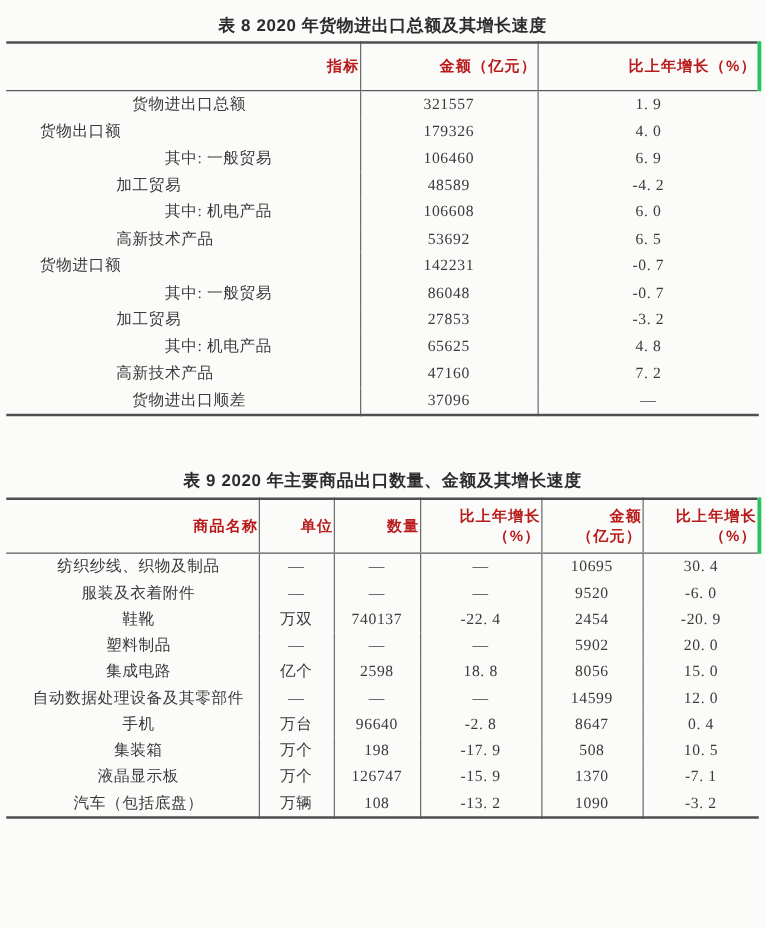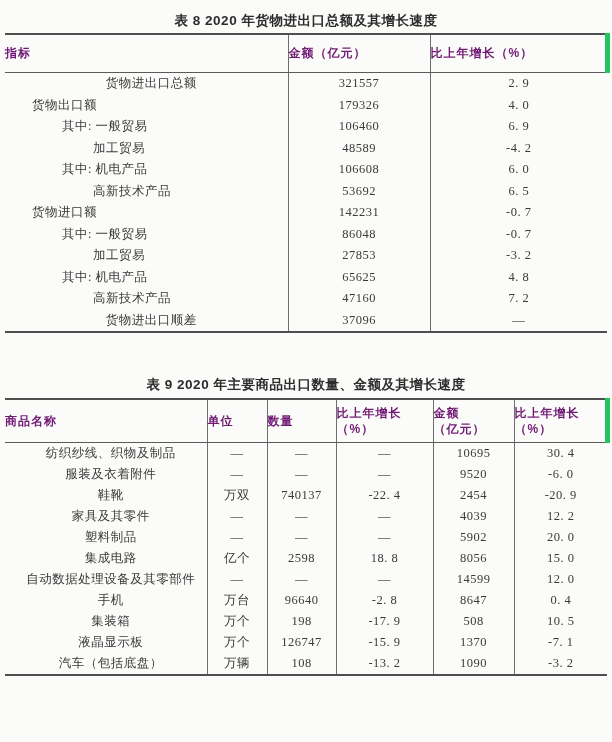--- a/index.html
+++ b/index.html
@@ -22,44 +22,44 @@
   .t9-title { margin-top:42px; margin-bottom:4px; }
 
   table {
     border-collapse:collapse; table-layout:fixed;
     width:602px; margin-left:5px;
     border-top:2px solid #4f4f4f;
     border-bottom:2px solid #4f4f4f;
   }
   thead th {
     font-family:"Liberation Sans","DejaVu Sans",sans-serif;
-    font-weight:bold; font-size:12px; color:#701a75;
+    font-weight:bold; font-size:12px; color:#b91c1c;
     border-bottom:1px solid #5a5a5a;
-    text-align:left; vertical-align:middle;
+    text-align:right; vertical-align:middle;
     padding:0; letter-spacing:1px;
   }
   th + th, td + td { border-left:1px solid #6e6e6e; }
-  thead th:last-child { border-right:5px solid #22c55e; }
+  thead th:last-child { border-right:3px solid #22c55e; }
 
   td {
     font-size:12.5px; color:#3a3a3a;
     padding:0; vertical-align:middle;
     white-space:nowrap; overflow:hidden;
   }
   .t8 thead th { height:37px; }
   .t8 td { height:21.5px; }
   .t9 thead th { height:42px; }
   .t9 td { height:21px; }
   .hl { line-height:16px; }
 
   .lbl { text-align:left; letter-spacing:0.5px; }
   .num { text-align:center; letter-spacing:0.5px; }
   .i0 { padding-left:10px;text-align:center; }
   .i1 { padding-left:27px; }
-  .i2 { padding-left:57px; }
+  .i2 { padding-left:57px;text-align:center; }
   .i3 { padding-left:88px; }
 </style>
 </head>
 <body>
 
 <div class="page">
 
   <div class="tbl-title">表 8  2020 年货物进出口总额及其增长速度</div>
 
   <table class="t8">
@@ -72,21 +72,21 @@
       <tr>
         <th>指标</th>
         <th>金额（亿元）</th>
         <th>比上年增长（%）</th>
       </tr>
     </thead>
     <tbody>
       <tr>
         <td class="lbl i0">货物进出口总额</td>
         <td class="num">321557</td>
-        <td class="num">2. 9</td>
+        <td class="num">1. 9</td>
       </tr>
       <tr>
         <td class="lbl i1">货物出口额</td>
         <td class="num">179326</td>
         <td class="num">4. 0</td>
       </tr>
       <tr>
         <td class="lbl i2">其中: 一般贸易</td>
         <td class="num">106460</td>
         <td class="num">6. 9</td>
@@ -188,28 +188,20 @@
       </tr>
       <tr>
         <td class="lbl i0">鞋靴</td>
         <td class="num">万双</td>
         <td class="num">740137</td>
         <td class="num">-22. 4</td>
         <td class="num">2454</td>
         <td class="num">-20. 9</td>
       </tr>
       <tr>
-        <td class="lbl i0">家具及其零件</td>
-        <td class="num">—</td>
-        <td class="num">—</td>
-        <td class="num">—</td>
-        <td class="num">4039</td>
-        <td class="num">12. 2</td>
-      </tr>
-      <tr>
         <td class="lbl i0">塑料制品</td>
         <td class="num">—</td>
         <td class="num">—</td>
         <td class="num">—</td>
         <td class="num">5902</td>
         <td class="num">20. 0</td>
       </tr>
       <tr>
         <td class="lbl i0">集成电路</td>
         <td class="num">亿个</td>

